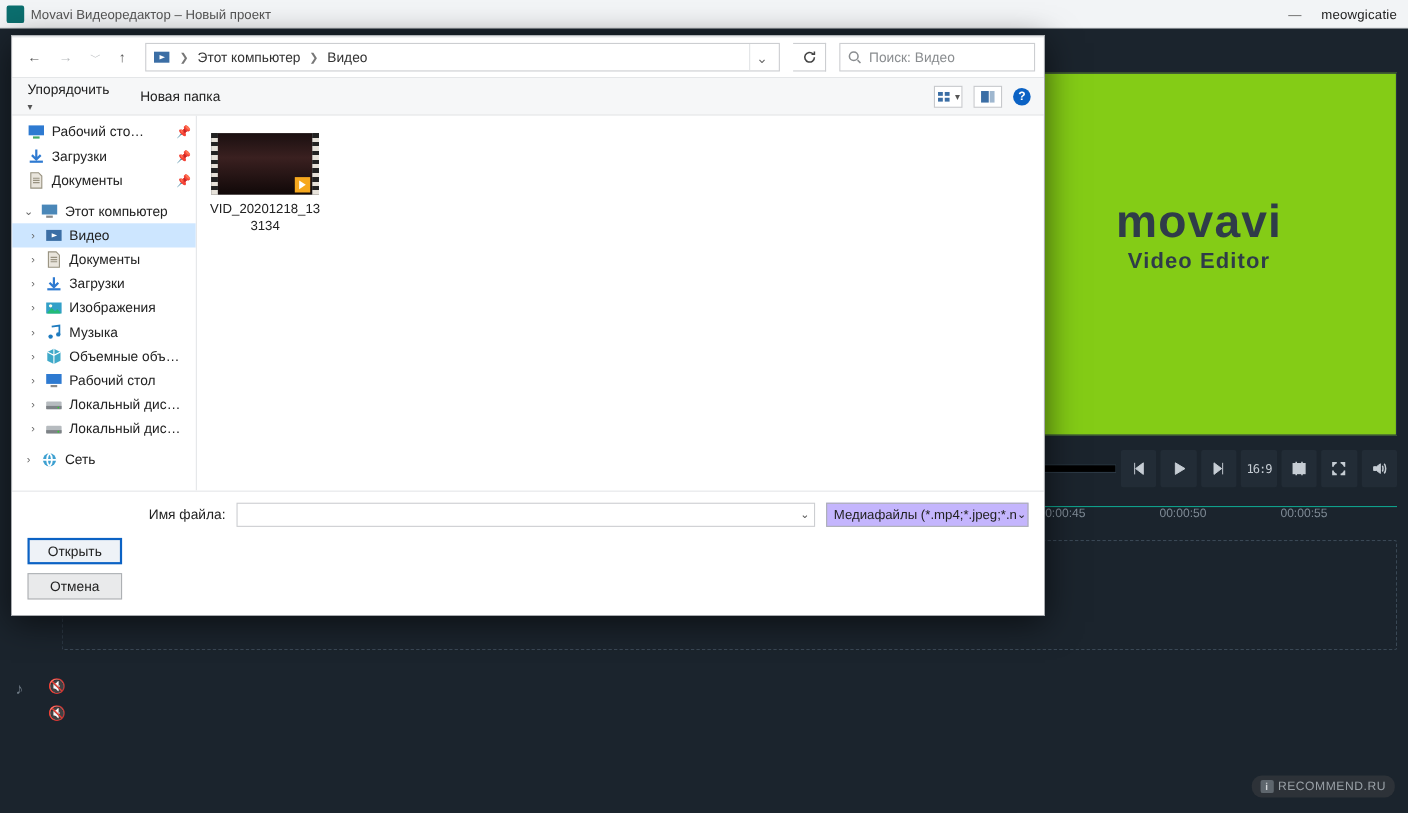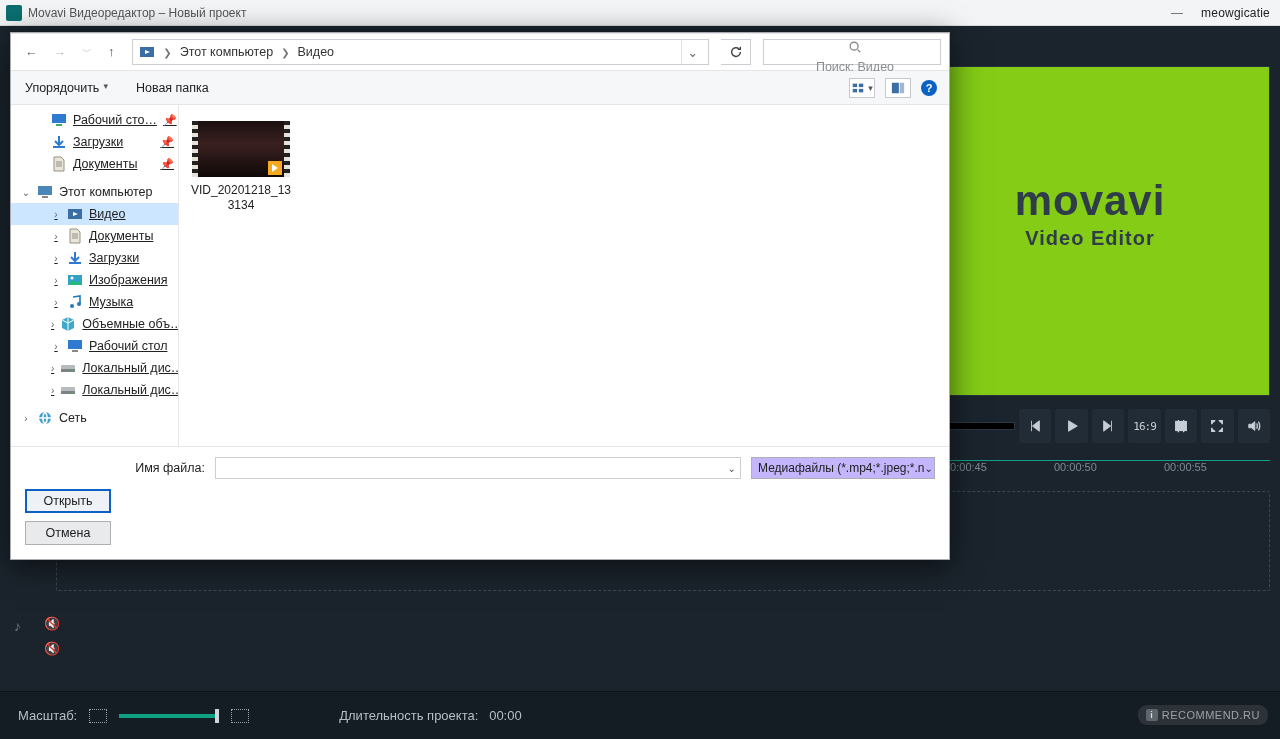--- a/index.html
+++ b/index.html
@@ -106,46 +106,46 @@
     flex: 1; height: 26px; border: 1px solid #ccced1; margin: 0 8px;
     display: flex; align-items: center; padding-right: 4px;
   }
   .addr-box .seg { padding: 0 6px; display:flex; align-items:center; height:100%;}
   .addr-box .gt { color: #777; font-size: 10px; padding:0 2px;}
   .addr-drop { color:#666; padding:0 6px; height:100%; display:flex; align-items:center; border-left:1px solid #e2e4e6;}
   .refresh-box { width:30px; height:26px; border:1px solid #ccced1; border-left:none; display:flex;
     align-items:center; justify-content:center; color:#444; margin-right:8px;}
   .search-box {
     width: 178px; height: 26px; border: 1px solid #ccced1;
-    display: flex; align-items: center; color: #8a8d90; padding-left: 6px; gap: 6px; flex-direction: column;
+    display: flex; align-items: center; color: #8a8d90; padding-left: 6px; gap: 6px;
   }
   .svg-ico { width:14px; height:14px; flex-shrink:0; }
 
   .modal-toolbar {
     height: 34px; border-bottom: 1px solid #e4e6e8; background: #f6f7f8;
     display: flex; align-items: center; font-size: 12.5px; color: #222; padding: 0 12px;
   }
-  .tb-item { display: flex; gap: 4px; padding: 4px 2px;}
+  .tb-item { display: flex; gap: 4px; padding: 4px 2px; flex-direction: column;}
   .tb-drop { font-size: 9px; color: #555;}
   .tb-right { margin-left: auto; display: flex; align-items: center; gap: 10px;}
   .view-btn { width:26px; height:20px; border:1px solid #c7c9cc; background:#fff; display:flex; align-items:center; justify-content:center;}
   .help-ico { width:16px; height:16px; background:#0b62c4; border-radius:50%; color:#fff; font-size:11px; font-weight:bold;
     display:flex; align-items:center; justify-content:center;}
 
   .modal-body {
     flex: 1; display: flex; overflow: hidden;
   }
   .sidebar {
     width: 168px; border-right: 1px solid #e4e6e8; font-size: 12.5px; color: #222;
     padding-top: 4px; overflow: hidden; position: relative;
   }
   .sidebar .row {
     display: flex; align-items: center; height: 22px; padding-left: 10px; gap: 6px; white-space: nowrap;
   }
-  .sidebar .row.indent { padding-left: 40px; text-decoration: underline; }
+  .sidebar .row.indent { padding-left: 14px; }
   .sidebar .row.selected { background: #cde6ff; }
   .sidebar .exp { width:10px; color:#666; font-size:10px; text-align:center;}
   .pin { margin-left:auto; color:#7b7e81; font-size:11px; padding-right:4px;}
   .ico { width:16px; height:16px; flex-shrink:0; display:flex; align-items:center; justify-content:center;}
 
   .file-area {
     flex: 1; padding: 16px; overflow: auto;
   }
   .thumb {
     width: 92px; display: flex; flex-direction: column; align-items: center; font-size: 12px; color: #222;
@@ -253,35 +253,20 @@
   <div class="dropzone"></div>
 
   <div class="track-icons">
     <span>♪</span>
   </div>
   <div class="track-mute">
     <span>🔇</span>
     <span>🔇</span>
   </div>
 
-  <div class="bottom-bar">
-    <div class="zoom">
-      <span>Масштаб:</span>
-      <span class="fit-icon"></span>
-      <span class="slider-track">
-          <span class="slider-thumb"></span>
-        </span>
-      <span class="fit-icon"></span>
-    </div>
-    <div class="duration">
-      <span>Длительность проекта:</span>
-      &nbsp;
-      <span>00:00</span>
-    </div>
-  </div>
 
   <div class="watermark">
     <span class="ibox">i</span>
       <span>RECOMMEND.RU</span>
   </div>
 </div>
 
 <div class="modal">
 
 

